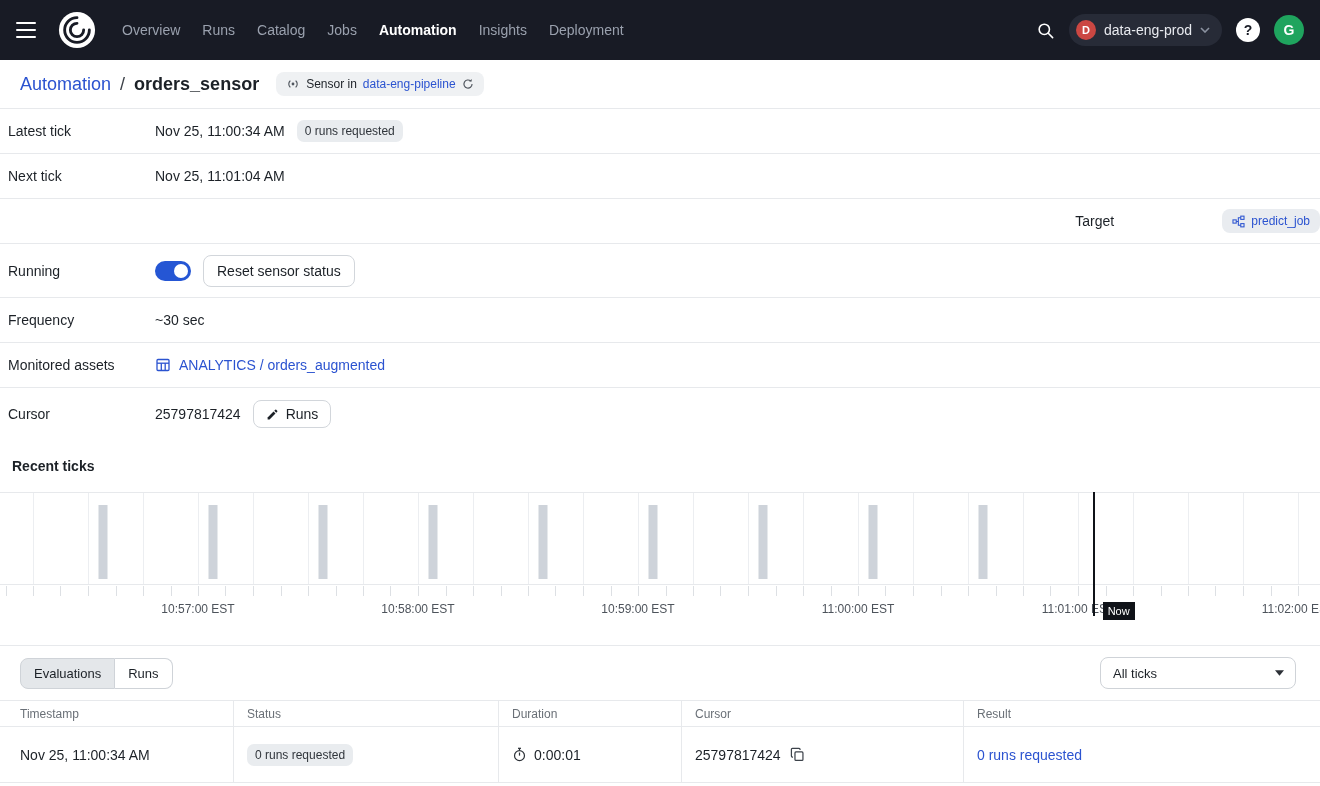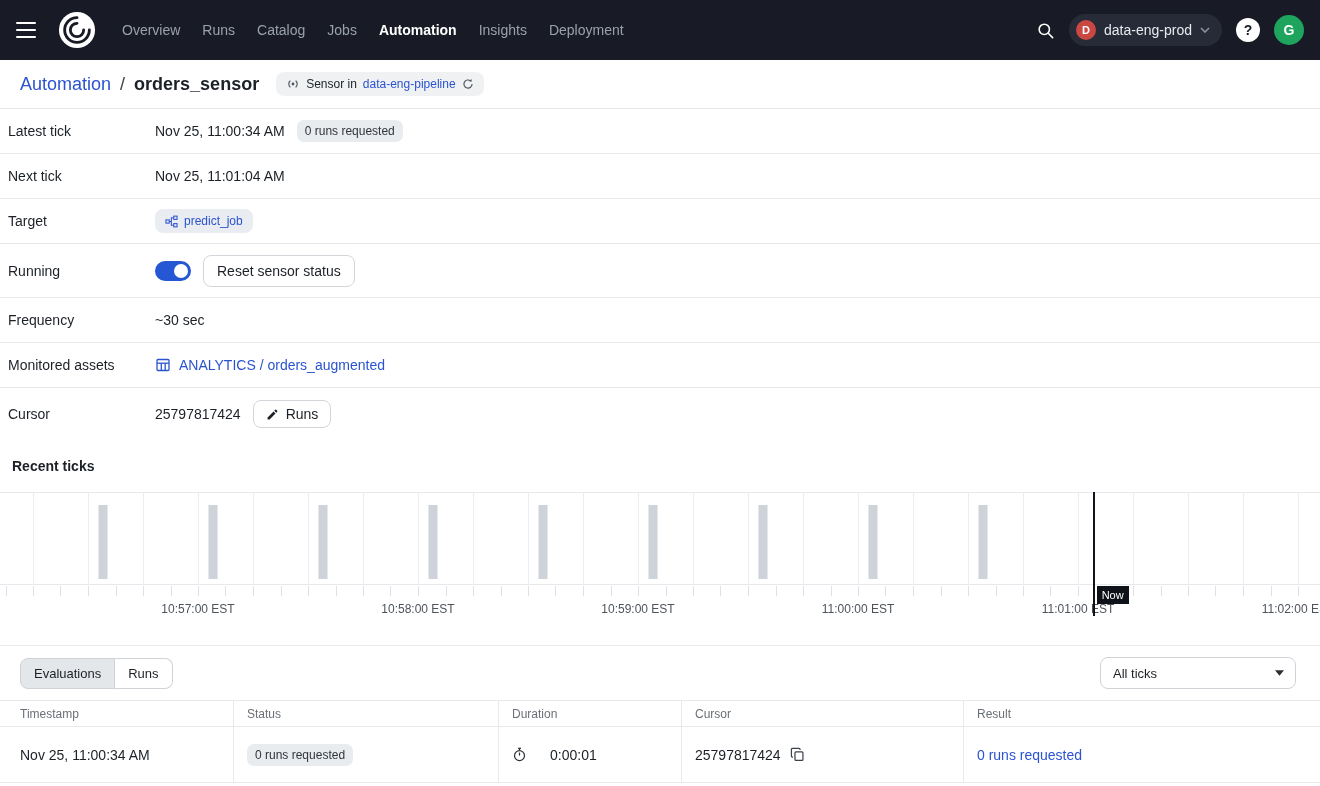--- a/index.html
+++ b/index.html
@@ -59,21 +59,21 @@
   .section-title{font-weight:700; font-size:14px; padding:0 12px; height:52px; display:flex; align-items:center;}
   .chart-wrap{position:relative; height:130px; margin-bottom:23px;}
   .chart-plot{position:relative; height:92px; border-top:1px solid var(--border); overflow:hidden;}
   .gridline{position:absolute; top:0; bottom:0; width:1px; background:#eceef1;}
   .tickbar{position:absolute; top:12px; height:74px; width:9px; transform:translateX(-50%); background:var(--bar); cursor:pointer;}
   .chart-ruler{position:relative; height:12px; border-top:1px solid var(--border); overflow:hidden;}
   .rtick{position:absolute; top:1px; height:11px; width:1px; background:#dde0e4;}
   .chart-axis{position:relative; height:26px;}
   .axis-label{position:absolute; top:6px; transform:translateX(-50%); font-size:12px; color:#4d535b; white-space:nowrap;}
   .now-line{position:absolute; top:0; width:2px; height:124px; background:var(--now); z-index:3;}
-  .now-badge{position:absolute; top:94px; margin-left:4px; background:var(--now); color:#fff; font-size:11px; padding:3px 5px; z-index:4; white-space:nowrap;}
+  .now-badge{position:absolute; top:110px; margin-left:10px; background:var(--now); color:#fff; font-size:11px; padding:3px 5px; z-index:4; white-space:nowrap;}
 
   
   .ticks-panel{border-top:1px solid var(--border);}
   .panel-toolbar{display:flex; align-items:center; justify-content:space-between; padding:11px 24px 11px 20px;}
   .segmented{display:flex;}
   .seg{font-size:13px; padding:7px 13px; border:1px solid #cfd3d8; background:#fff; color:var(--text); cursor:pointer;}
   .seg:first-child{border-radius:8px 0 0 8px;}
   .seg:last-child{border-radius:0 8px 8px 0; border-left:none;}
   .seg.active{background:#e4e7ea;}
   .select{width:196px; height:32px; border:1px solid #cfd3d8; border-radius:8px; display:flex; align-items:center; justify-content:space-between; padding:0 11px 0 12px; font-size:13px; cursor:pointer; background:#fff;}
@@ -83,21 +83,21 @@
   .thead{display:flex; border-top:1px solid var(--border); border-bottom:1px solid var(--border); height:27px; align-items:center;}
   .trow{display:flex; align-items:center; height:56px; border-bottom:1px solid var(--border);}
   .cell{display:flex; align-items:center; height:100%; padding-left:13px;}
   .c0{width:233px; padding-left:20px;}
   .c1{width:265px; border-left:1px solid var(--border);}
   .c2{width:183px; border-left:1px solid var(--border);}
   .c3{width:282px; border-left:1px solid var(--border);}
   .c4{flex:1; border-left:1px solid var(--border);}
   .th{font-size:12px; color:var(--muted);}
   .td{font-size:14px; color:var(--text);}
-  .dur{display:inline-flex; align-items:center; gap:23px;}
+  .dur{display:inline-flex; align-items:center; gap:7px;}
   .dur .clk{display:flex; color:#2c3137;}
   .cursor-cell{display:inline-flex; align-items:center; gap:9px;}
   .copy-btn{background:none; border:none; cursor:pointer; color:#3c424a; display:flex;}
   .result-link{color:var(--link); cursor:pointer;}
 </style>
 </head>
 <body>
 
 <div class="app">
 
@@ -175,21 +175,21 @@
         <span>Nov 25, 11:00:34 AM</span>
         <span class="badge">0 runs requested</span>
       </div>
     </div>
     <div class="drow" style="height:45px;">
       <div class="dlabel">Next tick</div>
       <div class="dvalue">
           <span>Nov 25, 11:01:04 AM</span>
         </div>
     </div>
-    <div class="drow" style="height:45px;">
+    <div class="drow" style="height:45px;justify-content:flex-end;">
       <div class="dlabel">Target</div>
       <div class="dvalue">
         <a class="target-pill">
           <span style="display:flex;">
             <svg viewBox="0 0 16 16" width="13" height="13" fill="none" stroke="currentColor" stroke-width="1.3">
                 <rect x="1.2" y="6" width="4" height="4"></rect>
                 <rect x="10.8" y="1.4" width="4" height="4"></rect>
                 <rect x="10.8" y="10.6" width="4" height="4"></rect>
                 <path d="M5.2 8h2.6M7.8 8V3.4h3M7.8 8v4.6h3"></path>
               </svg>

